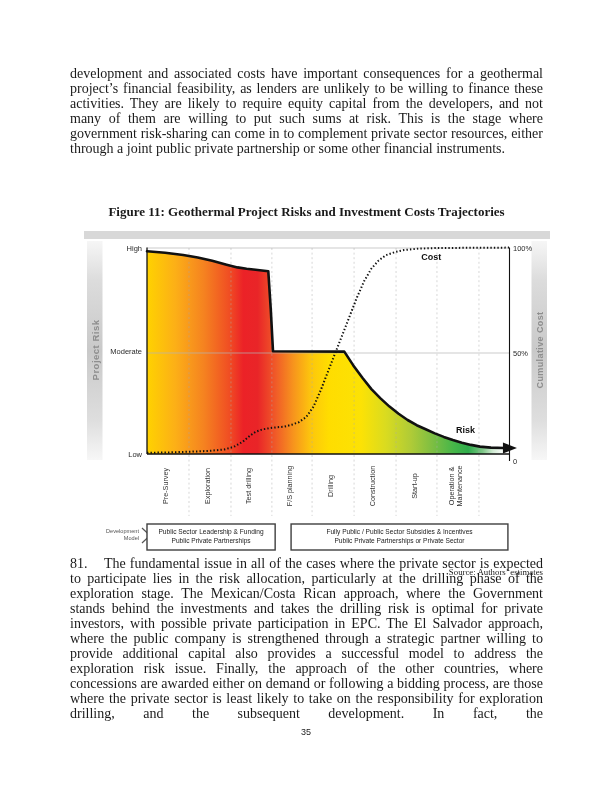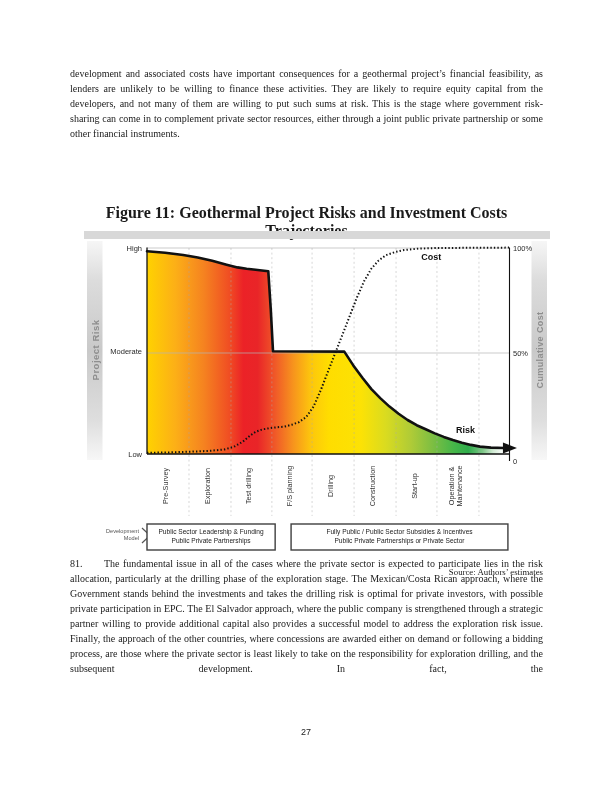--- a/index.html
+++ b/index.html
@@ -2,28 +2,28 @@
 <html><head>
 <meta charset="utf-8">
 <style>
   html,body { margin:0; padding:0; background:#ffffff; }
   .page {
     position:relative; width:612px; height:792px; background:#fff;
     font-family:"Liberation Serif", serif; color:#1a1a1a; overflow:hidden;
   }
   .para {
     position:absolute; left:70px; width:473px; margin:0;
-    font-size:10px; line-height:15px; text-align:justify;
+    font-size:14px; line-height:15px; text-align:justify;
   }
   .para-top { top:66px; }
   .para81 { top:556px; text-align-last:justify; }
   .para-num { display:inline-block; width:34px; }
   .fig-title {
     position:absolute; top:204px; left:70px; width:473px;
-    text-align:center; font-weight:bold; font-size:16px;
+    text-align:center; font-weight:bold; font-size:13px;
   }
   .figure {
     position:absolute; top:231px; left:84px; width:466px; height:330px;
   }
   .figure svg { display:block; width:100%; height:100%; }
   .source {
     position:absolute; top:567px; left:70px; width:473px;
     text-align:right; font-size:8.8px;
   }
   .footer {
@@ -114,14 +114,14 @@
         <rect x="63" y="293" width="128.148" height="26" fill="#fff" stroke="#3f3f3f" stroke-width="1.4"></rect>
         <text x="127.074" y="303" text-anchor="middle" font-family="&quot;Liberation Sans&quot;, sans-serif" font-size="6.6" fill="#222">Public Sector Leadership &amp; Funding</text>
         <text x="127.074" y="312" text-anchor="middle" font-family="&quot;Liberation Sans&quot;, sans-serif" font-size="6.6" fill="#222">Public Private Partnerships</text>
         <rect x="207.076" y="293" width="216.83800000000005" height="26" fill="#fff" stroke="#3f3f3f" stroke-width="1.4"></rect>
         <text x="315.495" y="303" text-anchor="middle" font-family="&quot;Liberation Sans&quot;, sans-serif" font-size="6.6" fill="#222">Fully Public / Public Sector Subsidies &amp; Incentives</text>
         <text x="315.495" y="312" text-anchor="middle" font-family="&quot;Liberation Sans&quot;, sans-serif" font-size="6.6" fill="#222">Public Private Partnerships or Private Sector</text>
       </svg>
     </div>
   <div class="source">Source: Authors’ estimates</div>
   <p class="para para81"><span class="para-num">81.</span><span>The fundamental issue in all of the cases where the private sector is expected to participate lies in the risk allocation, particularly at the drilling phase of the exploration stage. The Mexican/Costa Rican approach, where the Government stands behind the investments and takes the drilling risk is optimal for private investors, with possible private participation in EPC. The El Salvador approach, where the public company is strengthened through a strategic partner willing to provide additional capital also provides a successful model to address the exploration risk issue. Finally, the approach of the other countries, where concessions are awarded either on demand or following a bidding process, are those where the private sector is least likely to take on the responsibility for exploration drilling, and the subsequent development. In fact, the</span></p>
-  <div class="footer">27</div>
+  <div class="footer">35</div>
 </div>
 
 </body></html>

